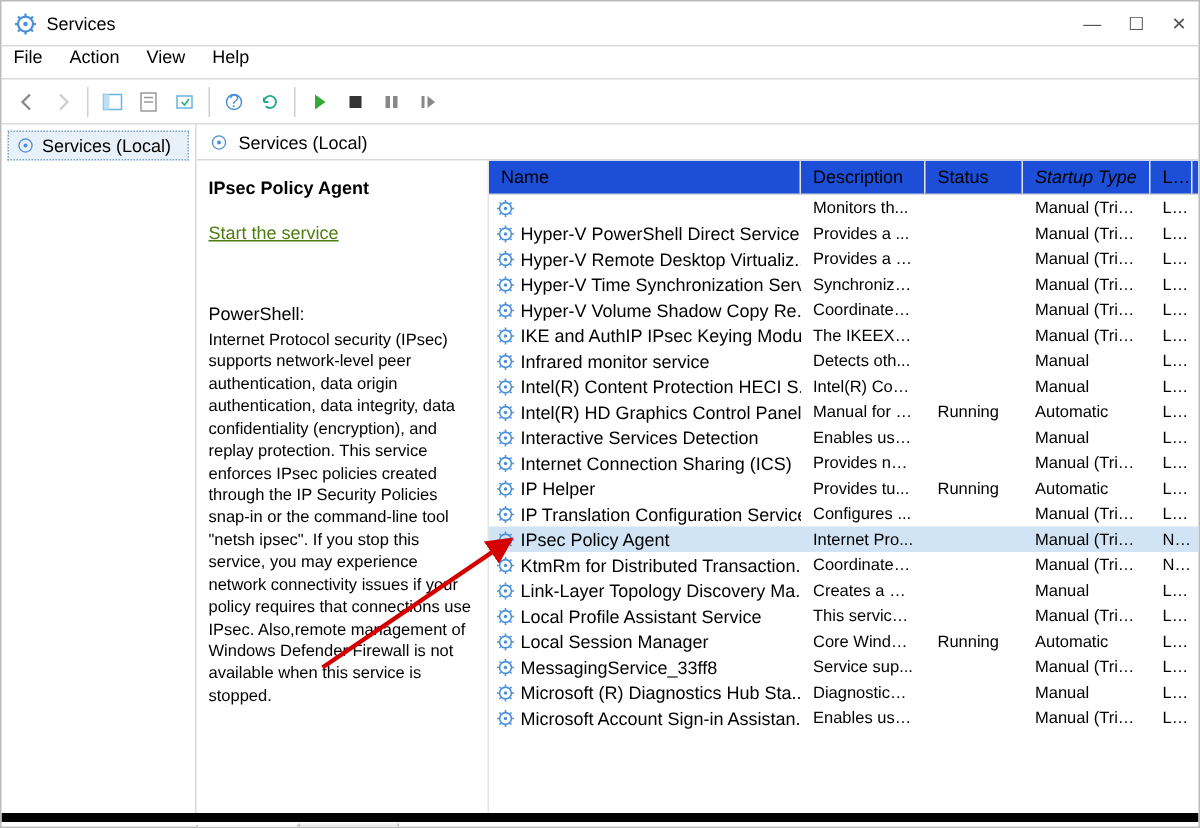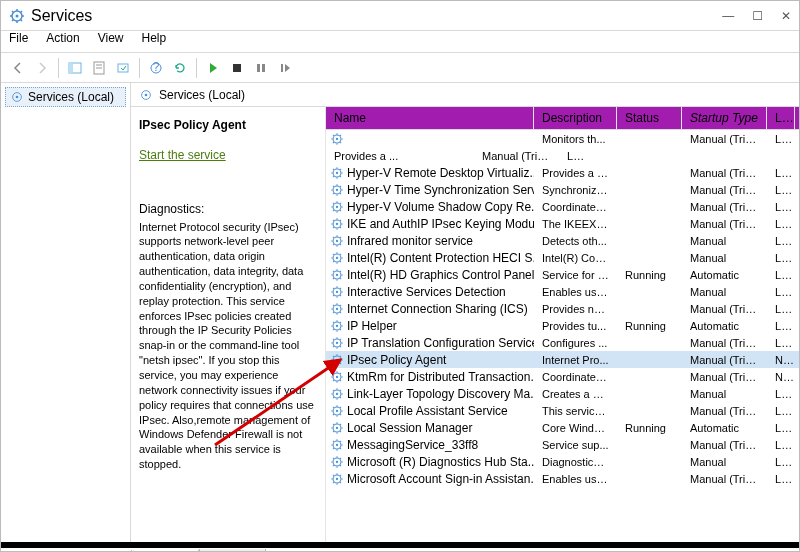--- a/index.html
+++ b/index.html
@@ -1,39 +1,39 @@
 <!DOCTYPE html>
 <html><head>
 <meta charset="utf-8">
 <style>
   * { box-sizing: border-box; margin: 0; padding: 0; font-family: "Segoe UI", Tahoma, sans-serif; font-size: 12px; }
   body { width: 800px; height: 552px; background: #fff; overflow: hidden; border: 1px solid #bbb; }
   .titlebar { display: flex; align-items: center; height: 30px; padding: 0 8px; border-bottom: 1px solid #d9d9d9; }
   .titlebar .icon { width: 16px; height: 16px; margin-right: 6px; color: #4a90d9; }
-  .titlebar .title { flex: 1; font-size: 16px; }
+  .titlebar .title { flex: 1; font-size: 12px; }
   .titlebar .winbtns { display: flex; gap: 18px; font-size: 13px; color: #555; }
   .titlebar .winbtns span { cursor: pointer; }
   .menubar { display: flex; gap: 18px; height: 22px; padding: 0 8px; border-bottom: 1px solid #d9d9d9; }
   .menubar span { cursor: pointer; }
   .toolbar { display: flex; gap: 2px; height: 30px; padding: 2px 6px; align-items: center; border-bottom: 1px solid #d9d9d9; }
   .tbtn { width: 22px; height: 22px; display: flex; align-items: center; justify-content: center; border: 1px solid transparent; }
   .sep { width: 1px; height: 20px; background: #d0d0d0; margin: 0 3px; }
   .body { display: flex; height: 465px; border-bottom: 6px solid #000000; }
   .tree { width: 130px; border-right: 1px solid #d9d9d9; padding: 4px; }
   .tree-item { display: flex; align-items: center; gap: 4px; padding: 2px 4px; background: #e8f0f9; border: 1px dotted #7ba7cc; }
   .content { flex: 1; display: flex; flex-direction: column; }
   .content-header { display: flex; align-items: center; gap: 6px; height: 24px; padding: 2px 8px; border-bottom: 1px solid #d9d9d9; }
   .content-body { flex: 1; display: flex; overflow: hidden; }
   .detailpane { width: 195px; padding: 10px 8px; font-size: 11px; line-height: 1.35; border-right: 1px solid #e5e5e5; }
   .detailpane .svcname { font-weight: 600; margin-bottom: 14px; font-size: 12px; }
   .detailpane .startlink { color: #4d7c0f; text-decoration: underline; cursor: pointer; margin-bottom: 20px; display: inline-block; }
   .detailpane .desclabel { margin-bottom: 2px; }
   .detailpane .desc { font-size: 11px; }
   .listwrap { flex: 1; display: flex; flex-direction: column; overflow: hidden; }
-  .colheaders { display: flex; height: 23px; border-bottom: 1px solid #d9d9d9; background: #a21caf; }
+  .colheaders { display: flex; height: 23px; border-bottom: 1px solid #d9d9d9; background: #1d4ed8; }
   .colheaders .col { padding: 4px 8px; border-right: 1px solid #e5e5e5; font-size: 12px; white-space: nowrap; overflow: hidden; text-overflow: ellipsis; }
   .col-name { width: 208px; }
   .col-desc { width: 83px; }
   .col-status { width: 65px; }
   .col-start { width: 85px; font-style: italic; }
   .col-logon { width: 28px; }
   .rows { flex: 1; overflow-x: auto; overflow-y: hidden; position: relative; }
   .row { display: flex; height: 17px; align-items: center; cursor: default; }
   .row.selected { background: #d0e4f5; }
   .row .cell { padding: 1px 8px 1px 8px; white-space: nowrap; overflow: hidden; text-overflow: ellipsis; font-size: 11px; }
@@ -167,21 +167,21 @@
         </span>
       <span>Services (Local)</span>
     </div>
 
     <div class="content-body">
 
       <div class="detailpane">
         <div class="svcname">IPsec Policy Agent</div>
         <a class="startlink">Start the service</a>
         <div style="height:18px"></div>
-        <div class="desclabel">Diagnostics:</div>
+        <div class="desclabel">PowerShell:</div>
         <div class="desc">Internet Protocol security (IPsec) supports network-level peer authentication, data origin authentication, data integrity, data confidentiality (encryption), and replay protection.  This service enforces IPsec policies created through the IP Security Policies snap-in or the command-line tool "netsh ipsec".  If you stop this service, you may experience network connectivity issues if your policy requires that connections use IPsec.  Also,remote management of Windows Defender Firewall is not available when this service is stopped.</div>
       </div>
 
       <div class="listwrap">
         <div class="colheaders">
           <div class="col col-name">Name</div>
           <div class="col col-desc">Description</div>
           <div class="col col-status">Status</div>
           <div class="col col-start">Startup Type</div>
           <div class="col col-logon">Log</div>
@@ -196,20 +196,30 @@
                     <path d="M8 1.5v1.5M8 13v1.5M1.5 8H3M13 8h1.5M3.4 3.4l1 1M11.6 11.6l1 1M3.4 12.6l1-1M11.6 4.4l1-1" stroke="#4a90d9" stroke-width="1.2"></path>
                   </svg>
                 </span>
               </div>
               <div class="cell desc">Monitors th...</div>
               <div class="cell status"></div>
               <div class="cell start">Manual (Trig...</div>
               <div class="cell logon">Loc</div>
             </div>
             <div class="row">
+              <div class="cell name">
+                <span>
+                  <svg class="svcicon" viewBox="0 0 16 16">
+                    <circle cx="8" cy="8" r="4.5" fill="none" stroke="#4a90d9" stroke-width="1.2"></circle>
+                    <circle cx="8" cy="8" r="1.3" fill="#4a90d9"></circle>
+                    <path d="M8 1.5v1.5M8 13v1.5M1.5 8H3M13 8h1.5M3.4 3.4l1 1M11.6 11.6l1 1M3.4 12.6l1-1M11.6 4.4l1-1" stroke="#4a90d9" stroke-width="1.2"></path>
+                  </svg>
+                </span>
+                <span>Hyper-V PowerShell Direct Service</span>
+              </div>
               <div class="cell desc">Provides a ...</div>
               <div class="cell status"></div>
               <div class="cell start">Manual (Trig...</div>
               <div class="cell logon">Loc</div>
             </div>
             <div class="row">
               <div class="cell name">
                 <span>
                   <svg class="svcicon" viewBox="0 0 16 16">
                     <circle cx="8" cy="8" r="4.5" fill="none" stroke="#4a90d9" stroke-width="1.2"></circle>
@@ -308,21 +318,21 @@
               <div class="cell name">
                 <span>
                   <svg class="svcicon" viewBox="0 0 16 16">
                     <circle cx="8" cy="8" r="4.5" fill="none" stroke="#4a90d9" stroke-width="1.2"></circle>
                     <circle cx="8" cy="8" r="1.3" fill="#4a90d9"></circle>
                     <path d="M8 1.5v1.5M8 13v1.5M1.5 8H3M13 8h1.5M3.4 3.4l1 1M11.6 11.6l1 1M3.4 12.6l1-1M11.6 4.4l1-1" stroke="#4a90d9" stroke-width="1.2"></path>
                   </svg>
                 </span>
                 <span>Intel(R) HD Graphics Control Panel...</span>
               </div>
-              <div class="cell desc">Service for I...</div>
+              <div class="cell desc">Manual for I...</div>
               <div class="cell status">Running</div>
               <div class="cell start">Automatic</div>
               <div class="cell logon">Loc</div>
             </div>
             <div class="row">
               <div class="cell name">
                 <span>
                   <svg class="svcicon" viewBox="0 0 16 16">
                     <circle cx="8" cy="8" r="4.5" fill="none" stroke="#4a90d9" stroke-width="1.2"></circle>
                     <circle cx="8" cy="8" r="1.3" fill="#4a90d9"></circle>

